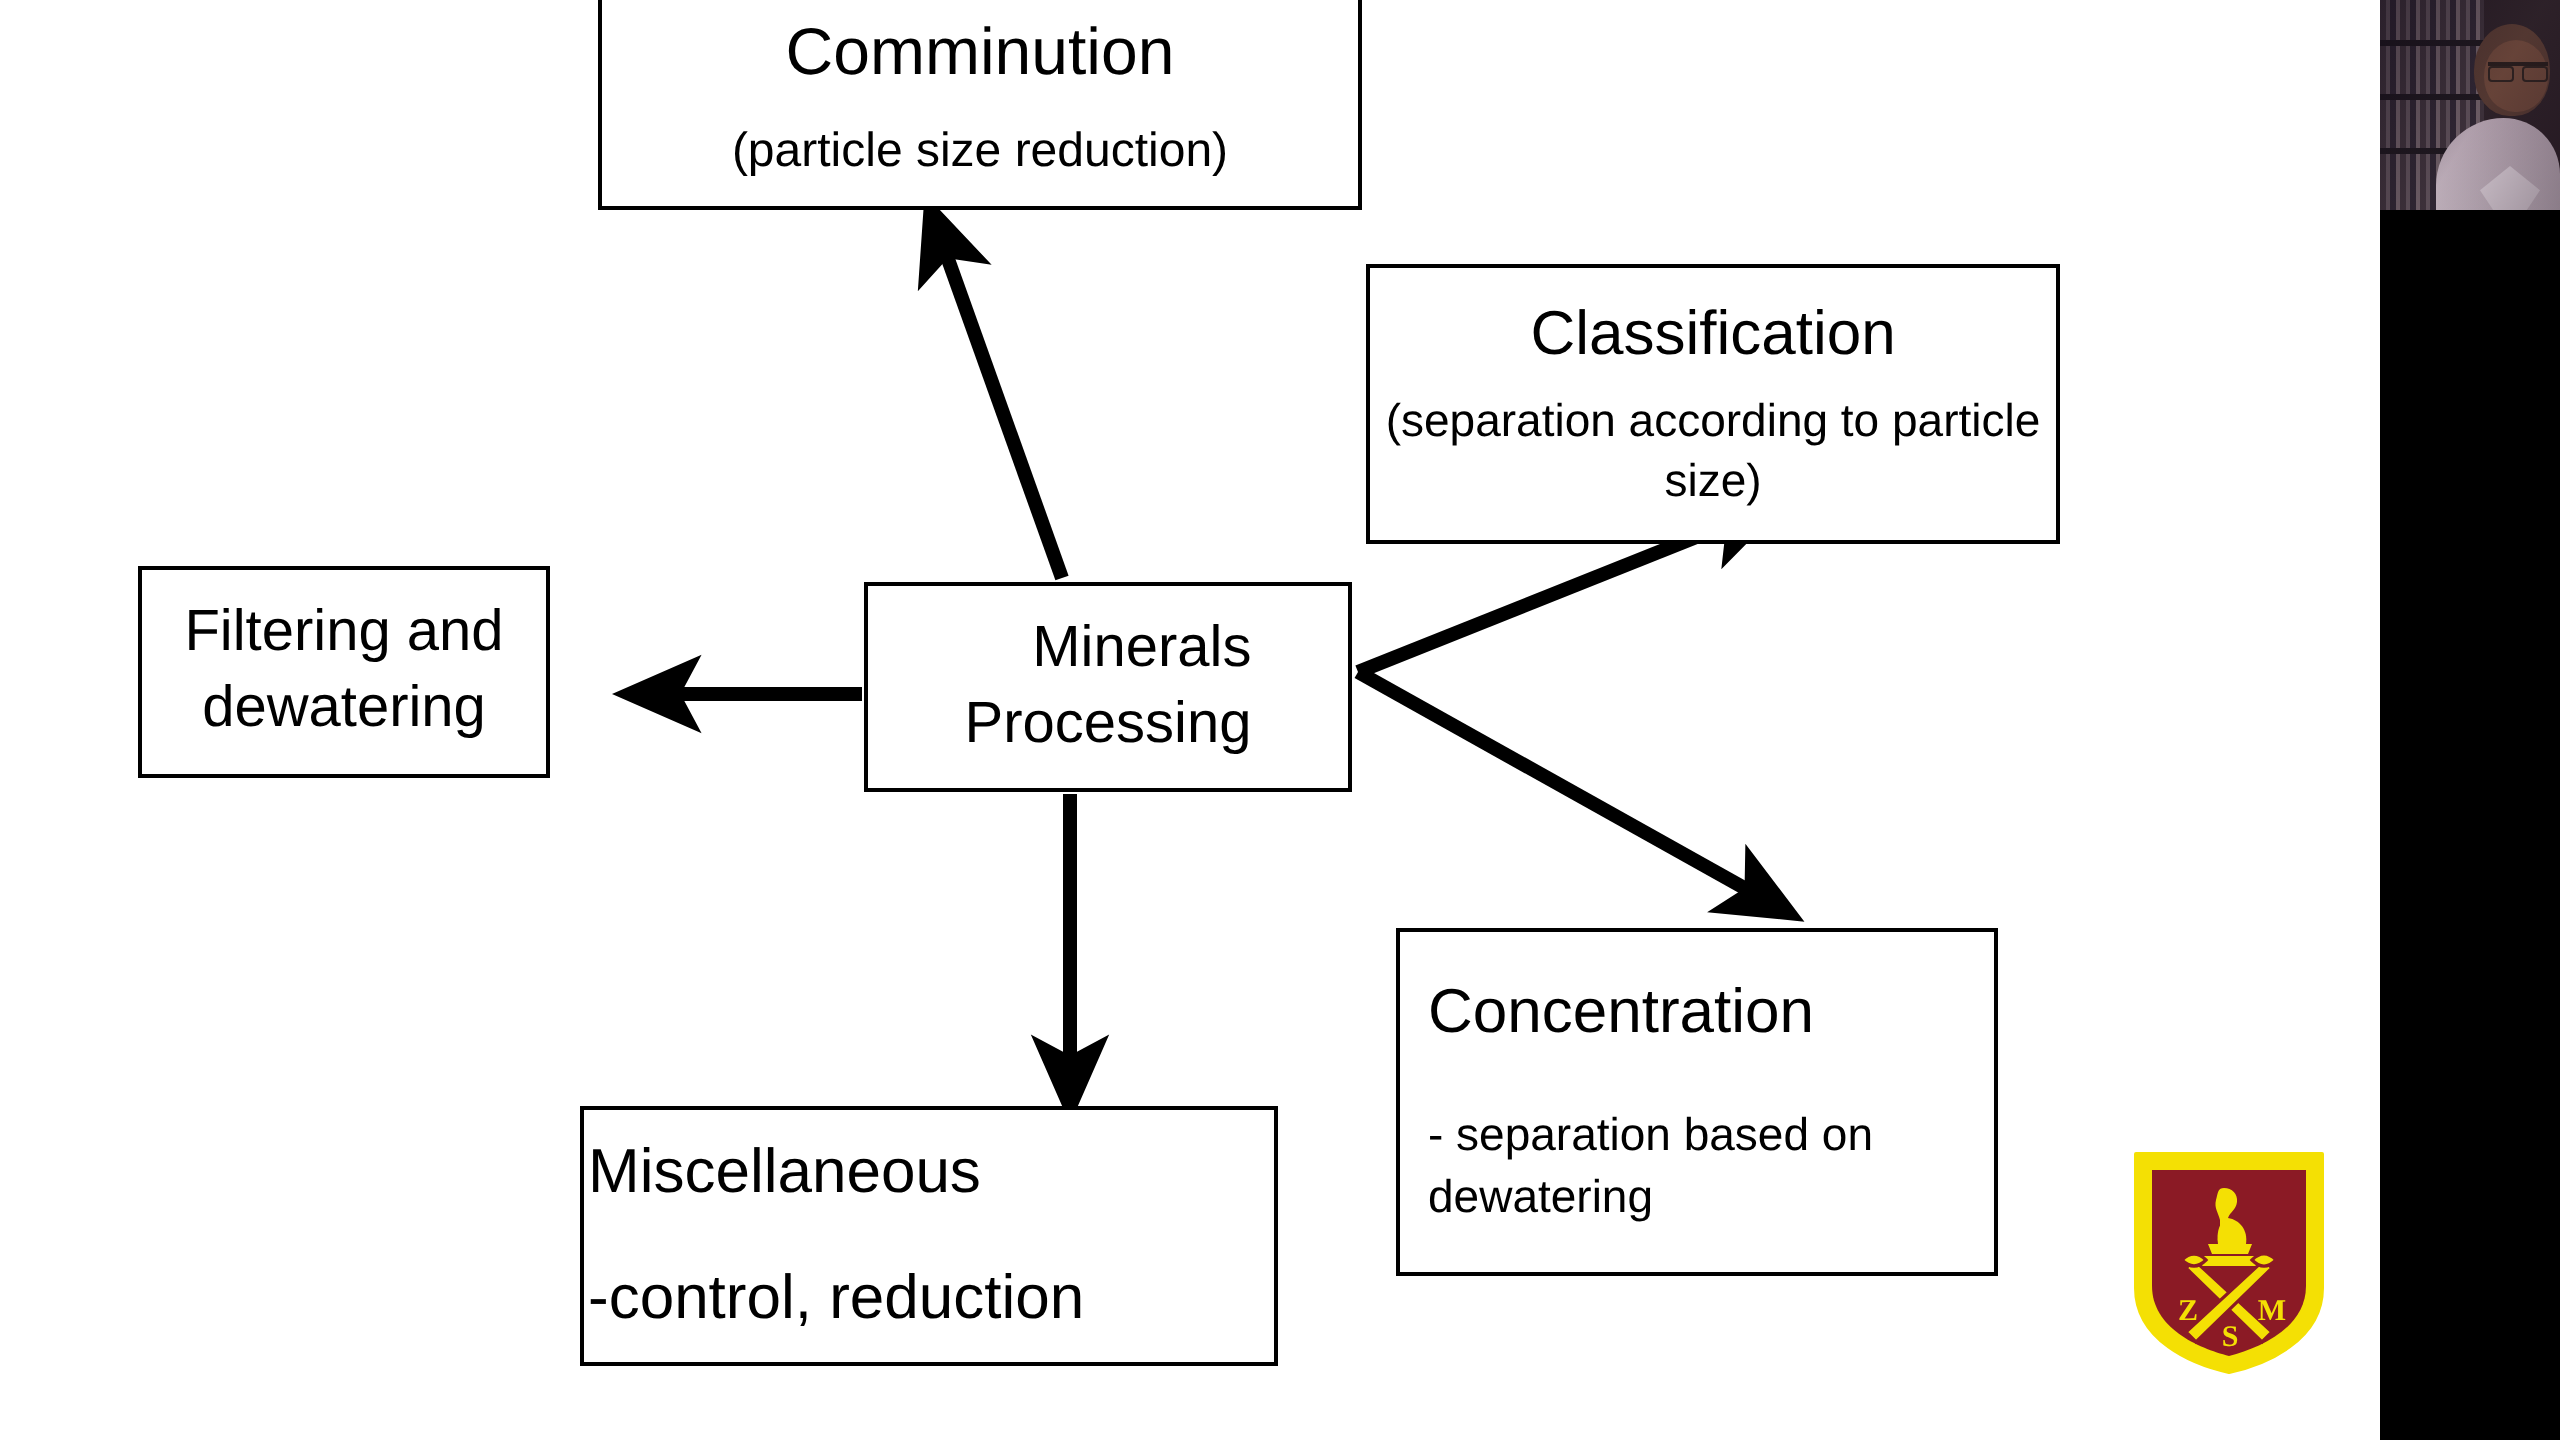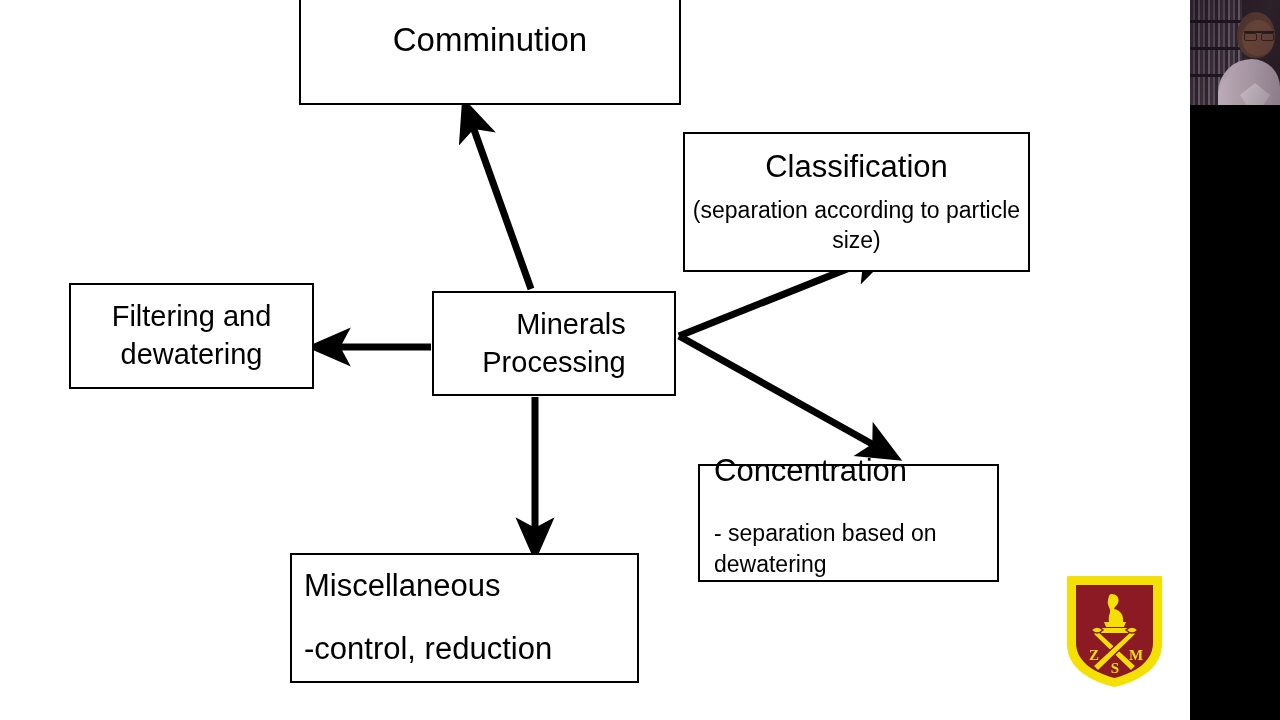--- a/index.html
+++ b/index.html
@@ -58,47 +58,46 @@
   
   #node-classification {
     left: 683px; top: 112px; width: 347px; height: 140px;
     align-items: center; text-align: center; margin-top: 20px;
   }
   #node-classification .ttl { font-size: 31px; margin-bottom: 11px; }
   #node-classification .sub { font-size: 23px; line-height: 1.28; }
 
   
   #node-filtering {
-    left: 69px; top: 283px; width: 245px; height: 106px;
+    left: 69px; top: 283px; width: 206px; height: 106px;
     align-items: center; text-align: center;
   }
   #node-filtering .ttl { font-size: 29px; line-height: 1.3; white-space: normal; }
 
   
   #node-minerals {
     left: 432px; top: 291px; width: 244px; height: 105px;
     align-items: center; text-align: right;
   }
   #node-minerals .ttl { font-size: 29px; line-height: 1.28; white-space: normal; }
 
   
   #node-concentration {
-    left: 698px; top: 464px; width: 301px; height: 118px;
+    left: 698px; top: 464px; width: 301px; height: 174px;
     align-items: flex-start; text-align: left;
     padding: 0 0 0 14px;
-    justify-content: flex-end;
   }
   #node-concentration .ttl { font-size: 31px; margin-bottom: 28px; }
   #node-concentration .sub { font-size: 23px; line-height: 1.35; }
 
   
   #node-misc {
     left: 290px; top: 553px; width: 349px; height: 130px;
     align-items: flex-start; text-align: left;
-    padding: 0 0 0 12px;
+    padding: 0 0 0 2px;
   }
   #node-misc .ttl { font-size: 31px; margin-bottom: 26px; }
   #node-misc .sub { font-size: 31px; }
 
   
   #arrows {
     position: absolute;
     left: 0; top: 0;
     width: 1190px; height: 720px;
     pointer-events: none;
@@ -207,20 +206,21 @@
 
       <line x1="679" y1="336" x2="890" y2="454" stroke="#000000" stroke-width="7" marker-end="url(#ah)"></line>
 
       <line x1="431" y1="347" x2="320" y2="347" stroke="#000000" stroke-width="7" marker-end="url(#ah)"></line>
 
       <line x1="535" y1="397" x2="535" y2="548" stroke="#000000" stroke-width="7" marker-end="url(#ah)"></line>
     </svg>
 
     <div class="node" id="node-comminution">
       <span class="ttl">Comminution</span>
+      <span class="sub">(particle size reduction)</span>
     </div>
 
     <div class="node" id="node-classification">
       <span class="ttl">Classification</span>
       <span class="sub">(separation according to particle size)</span>
     </div>
 
     <div class="node" id="node-filtering">
       <span class="ttl">Filtering and dewatering</span>
     </div>

